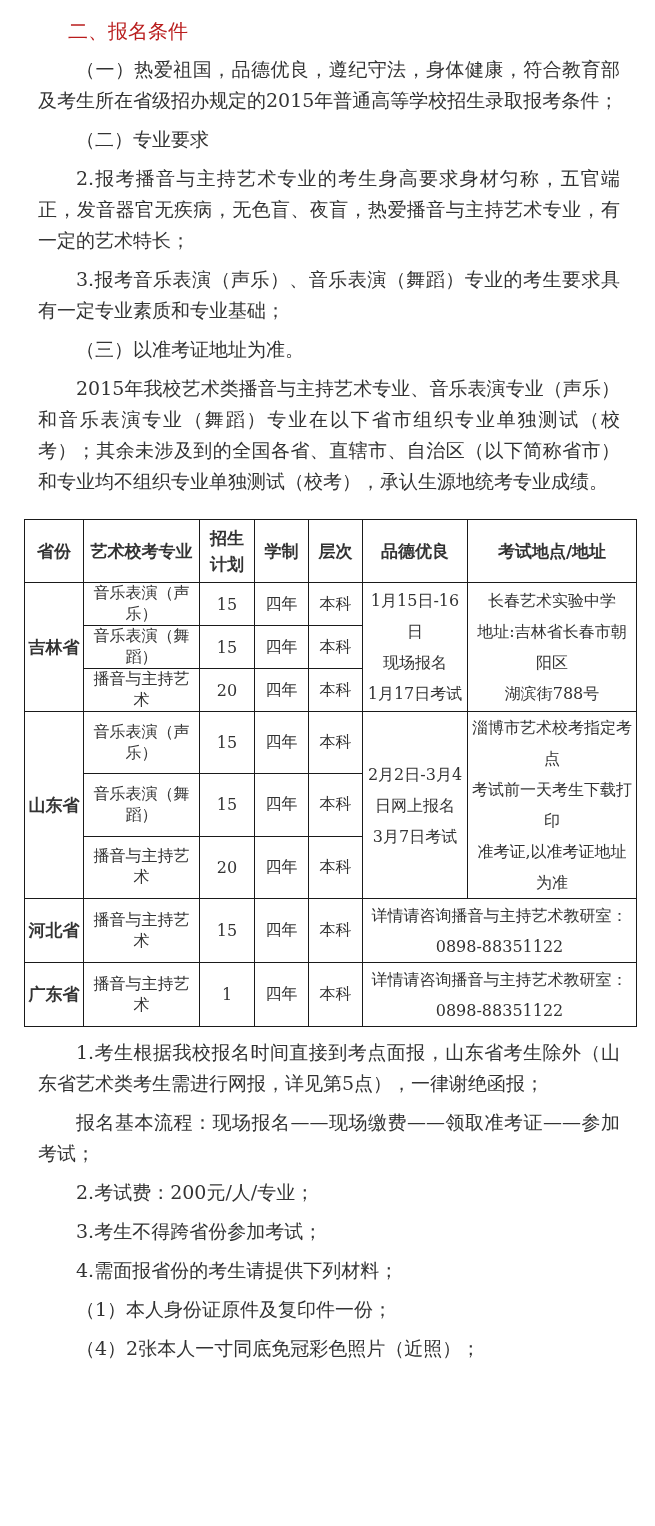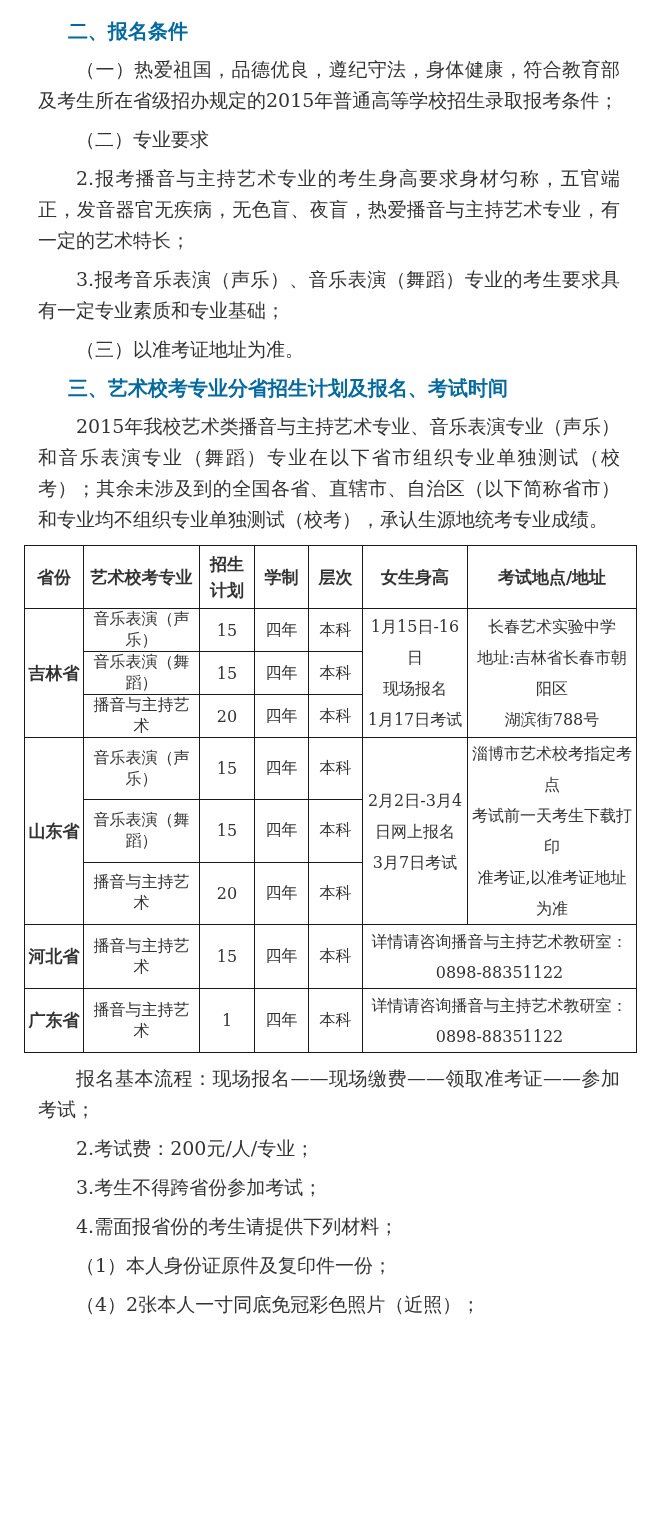--- a/index.html
+++ b/index.html
@@ -5,40 +5,40 @@
   html,body{margin:0;padding:0;}
   body{
     width:655px;
     background:#ffffff;
     color:#333333;
     font-family:"DejaVu Serif","Liberation Serif",serif;
   }
   .doc{padding:8px 27px 12px 30px;}
   .h2{
     font-size:20px;
-    font-weight:bold;
+    font-weight:normal;
     line-height:30px;
     margin:8px 0 8px 0;
     text-indent:38px;
-    color:#0369a1;
+    color:#b91c1c;
   }
   .p{
     font-size:19px;
     line-height:31px;
     margin:8px;
     text-indent:38px;
     text-align:justify;
   }
   .u-wavy{text-decoration:underline wavy #e03636;text-underline-offset:5px;}
   .u-solid{text-decoration:underline;text-decoration-color:#333333;}
   table.plan{
     border-collapse:collapse;
     table-layout:fixed;
     width:612px;
-    margin:10px 0 10px -6px;
+    margin:22px 0 10px -6px;
   }
   .plan th,.plan td{
     border:1px solid #1a1a1a;
     text-align:center;
     vertical-align:middle;
     font-size:16px;
     padding:0 2px;
     overflow:hidden;
   }
   .plan thead th{font-weight:bold;font-size:17px;height:62px;line-height:26px;}
@@ -53,42 +53,41 @@
 
 <div class="doc">
 
   <h2 class="h2">二、报名条件</h2>
   <p class="p">（一）热爱祖国，品德优良，遵纪守法，身体健康，符合教育部及考生所在省级招办规定的2015年普通高等学校招生录取报考条件；</p>
   <p class="p">（二）专业要求</p>
   <p class="p">2.报考播音与主持艺术专业的考生身高要求身材匀称，五官端正，发音器官无疾病，无色盲、夜盲，热爱播音与主持艺术专业，有一定的艺术特长；</p>
   <p class="p">3.报考音乐表演（声乐）、音乐表演（舞蹈）专业的考生要求具有一定专业素质和专业基础；</p>
   <p class="p">（三）以准考证地址为准。</p>
 
-  <h2 class="h2">三、艺术校考专业分省招生计划及报名、考试时间</h2>
   <p class="p">2015年我校艺术类播音与主持艺术专业、音乐表演专业（声乐）和音乐表演专业（舞蹈）专业在以下省市组织专业单独测试（校考）；其余未涉及到的全国各省、直辖市、自治区（以下简称省市）和专业均不组织专业单独测试（校考），承认生源地统考专业成绩。</p>
 
   <table class="plan">
     <colgroup>
       <col style="width:59px">
         <col style="width:116px">
         <col style="width:55px">
       <col style="width:54px">
         <col style="width:54px">
         <col style="width:105px">
         <col style="width:169px">
     </colgroup>
     <thead>
       <tr>
         <th>省份</th>
         <th>艺术校考专业</th>
         <th class="pre">招生
 计划</th>
         <th>学制</th>
         <th>层次</th>
-        <th>女生身高</th>
+        <th>品德优良</th>
         <th>考试地点/地址</th>
       </tr>
     </thead>
     <tbody>
 
       <tr>
         <td class="prov" rowspan="3">吉林省</td>
         <td>音乐表演（声乐）</td>
         <td>15</td>
         <td>四年</td>
@@ -154,20 +153,21 @@
         <td>播音与主持艺术</td>
         <td>1</td>
         <td>四年</td>
         <td>本科</td>
         <td class="pre mline" colspan="2">详情请咨询播音与主持艺术教研室：
 0898-88351122</td>
       </tr>
     </tbody>
   </table>
 
+  <p class="p">1.考生根据我校报名时间直接到考点面报，山东省考生除外（山东省艺术类考生需进行网报，详见第5点），一律谢绝函报；</p>
   <p class="p">报名基本流程：现场报名——现场缴费——领取准考证——参加考试；</p>
   <p class="p">2.考试费：200元/人/专业；</p>
   <p class="p">3.考生不得跨省份参加考试；</p>
   <p class="p">4.需面报省份的考生请提供下列材料；</p>
   <p class="p">（1）本人身份证原件及复印件一份；</p>
   <p class="p">（4）2张本人一寸同底免冠彩色照片（近照）；</p>
 
 </div>
 
 </body></html>

